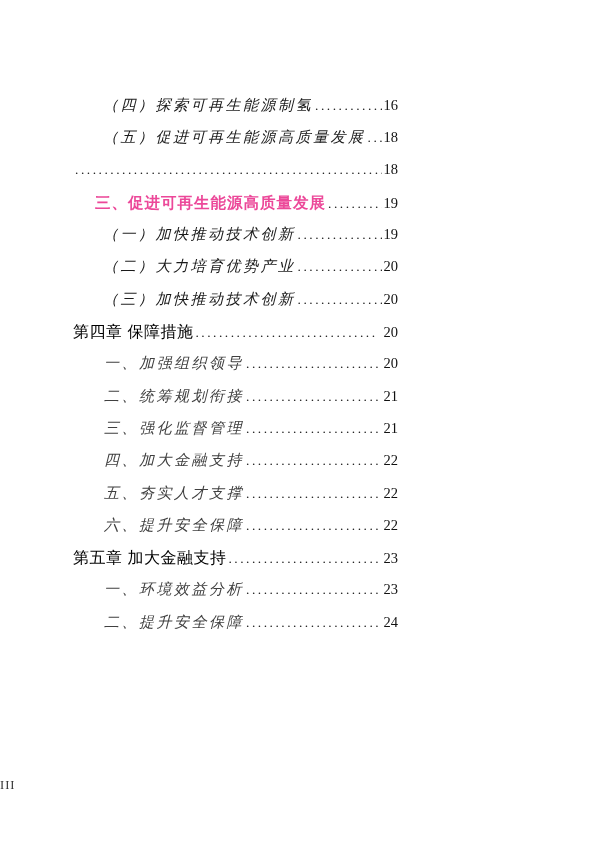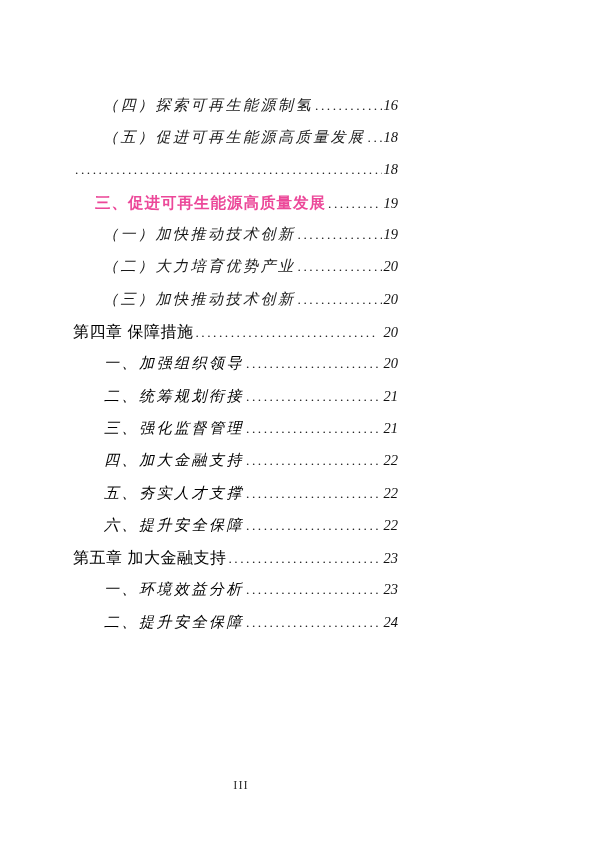--- a/index.html
+++ b/index.html
@@ -56,21 +56,21 @@
     letter-spacing: 2.5px;
     color: #1a1a1a;
     margin-left: 30px;
   }
   
   .level-item .toc-label {
     font-family: "Liberation Serif", serif;
     font-style: italic;
     font-size: 15px;
     letter-spacing: 2.5px;
-    color: #000000;
+    color: #404040;
     margin-left: 31px;
   }
   .toc-dots {
     flex: 1 1 auto;
     overflow: hidden;
     white-space: nowrap;
     margin: 0 2px 0 2px;
     font-family: "Liberation Serif", serif;
     font-size: 13.5px;
     letter-spacing: 2.5px;
@@ -78,28 +78,26 @@
   }
   .toc-dots::after {
     content: "..................................................................................................................................";
   }
   .toc-page {
     flex: 0 0 auto;
     font-family: "Liberation Serif", serif;
     font-size: 14.5px;
     color: #111111;
     white-space: nowrap;
-    font-style: italic;
   }
   .level-chapter .toc-page { margin-left: 4px; }
   .footer-page-number {
     position: absolute;
     left: 0; right: 0;
     top: 778px;
-    text-align: center;
     font-family: "Liberation Serif", serif;
     font-size: 12.5px;
     letter-spacing: 1px;
     color: #333333;
   }
 </style>
 </head>
 <body>
 
 <div class="page">

